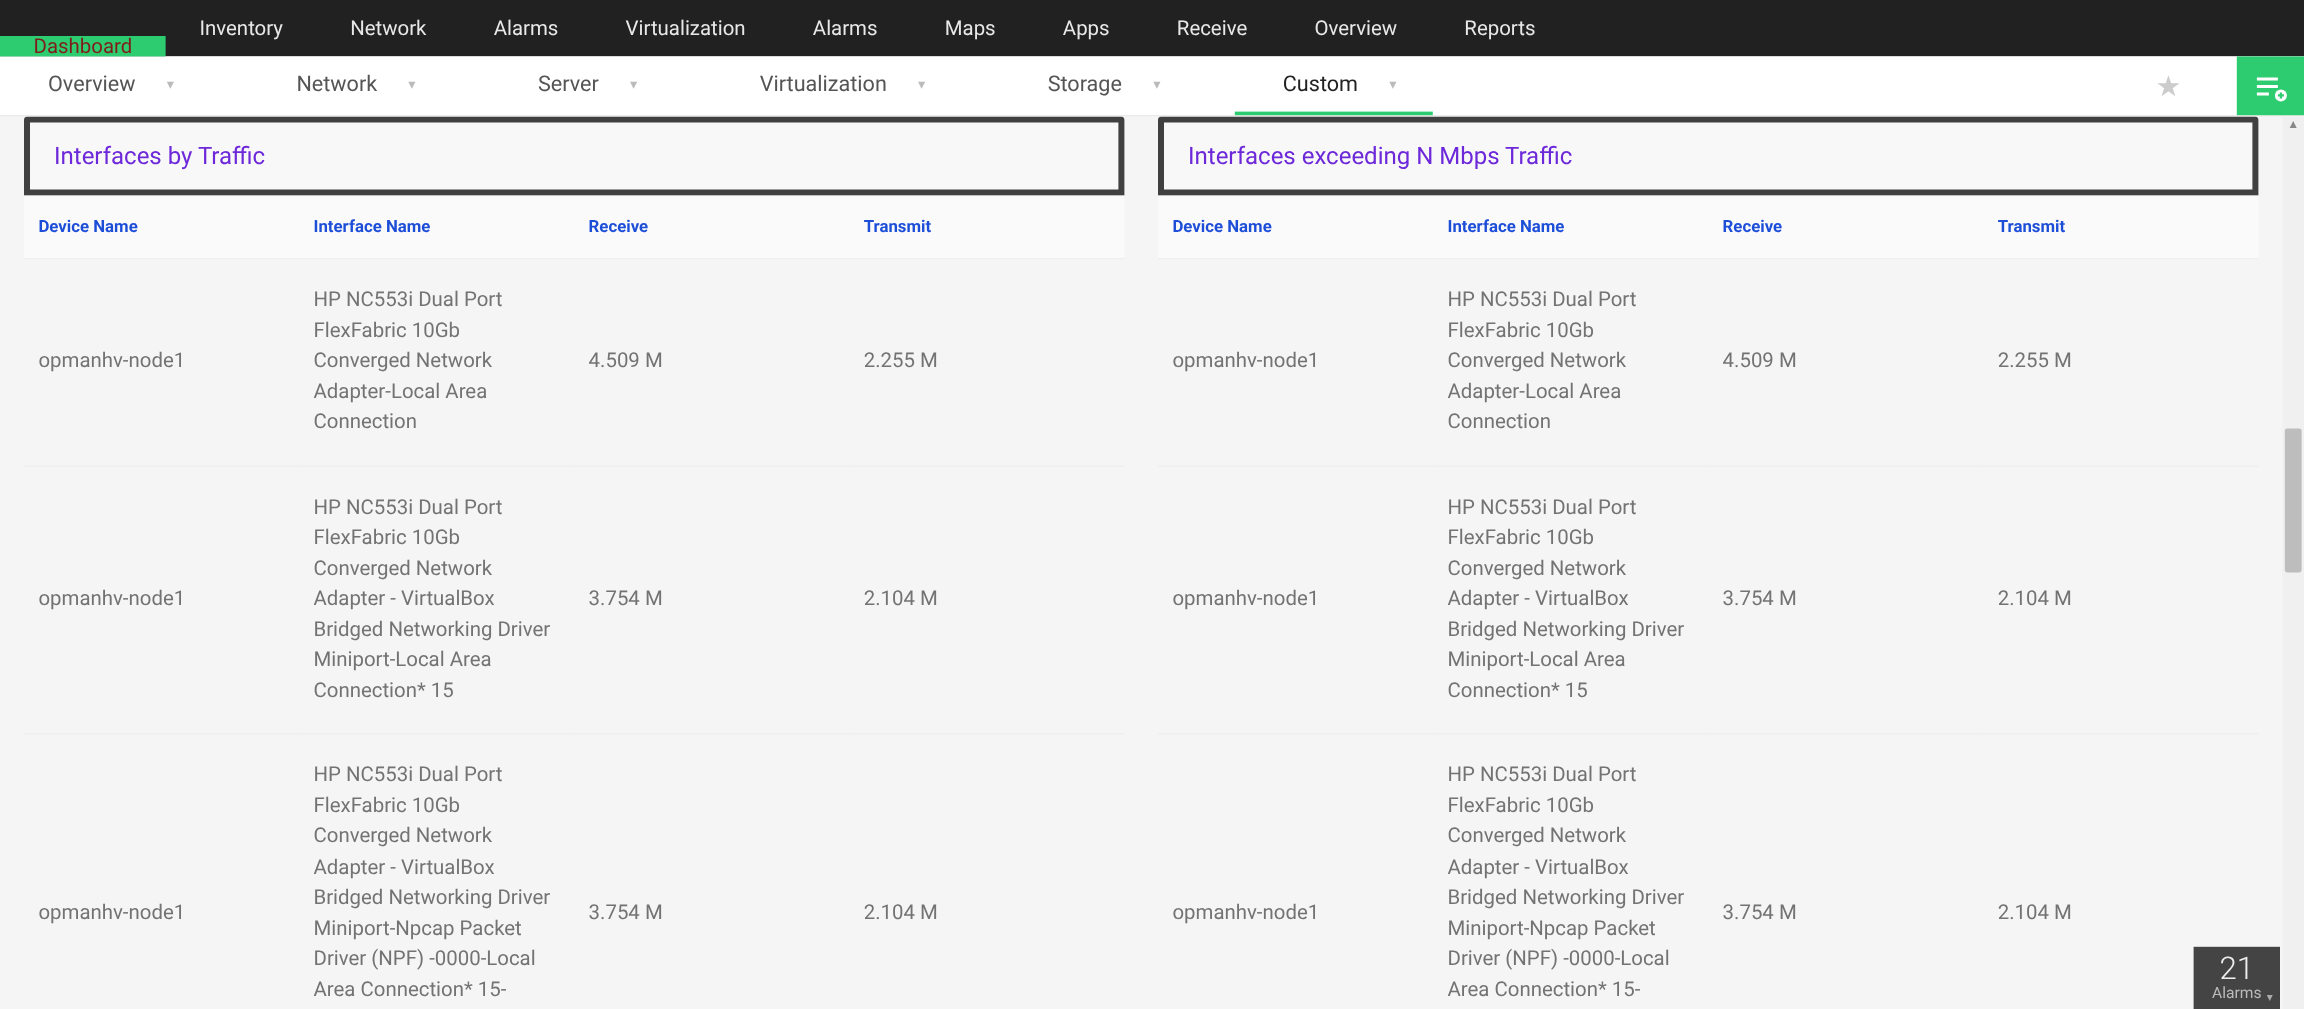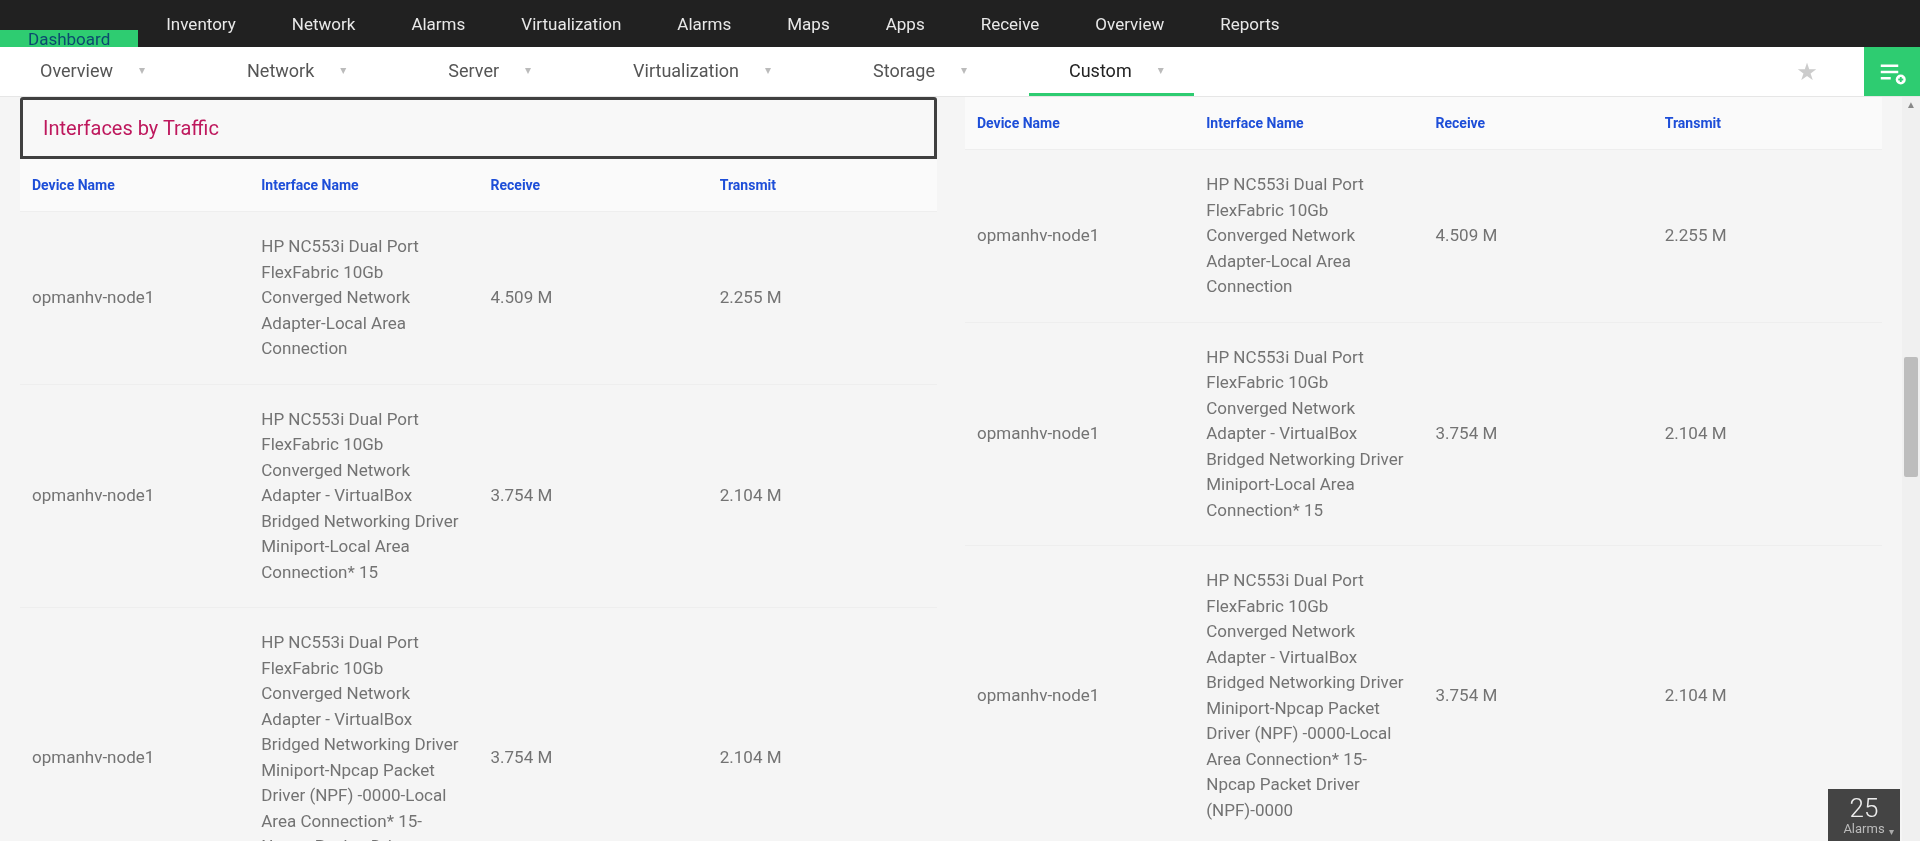--- a/index.html
+++ b/index.html
@@ -23,21 +23,21 @@
   .topnav-item {
     color: #e8e8e8;
     padding: 0 28px;
     display: flex;
     align-items: center;
     font-size: 17px;
     cursor: pointer;
   }
   .topnav-item.active {
     background: #2ecc71;
-    color: #0c4a6e;
+    color: #7f1d1d;
     margin-top: 30px;
   }
 
   
   .subnav {
     background: #fff;
     height: 50px;
     display: flex;
     align-items: stretch;
     border-bottom: 1px solid #e6e6e6;
@@ -97,25 +97,25 @@
   }
   .panel {
     flex: 1;
     background: transparent;
     display: flex;
     flex-direction: column;
     min-width: 0;
   }
   .panel-header {
     background: #f8f8f8;
-    border: 3px solid #404040;
+    border: 5px solid #404040;
     border-radius: 3px 3px 0 0;
     padding: 16px 20px;
     font-size: 20px;
-    color: #be185d;
+    color: #6d28d9;
   }
 
   table {
     width: 100%;
     border-collapse: collapse;
     table-layout: fixed;
   }
   thead th {
     text-align: left;
     font-weight: 700;
@@ -290,20 +290,21 @@
           <td>opmanhv-node1</td>
           <td>HP NC553i Dual Port FlexFabric 10Gb Converged Network Adapter - VirtualBox Bridged Networking Driver Miniport-Npcap Packet Driver (NPF) -0000-Local Area Connection* 15-Npcap Packet Driver (NPF)-0000</td>
           <td>3.754 M</td>
           <td>2.104 M</td>
         </tr>
       </tbody>
     </table>
   </div>
 
   <div class="panel">
+    <div class="panel-header">Interfaces exceeding N Mbps Traffic</div>
     <table>
       <colgroup>
         <col class="col-device">
           <col class="col-iface">
           <col class="col-rx">
           <col class="col-tx">
       </colgroup>
       <thead>
         <tr>
           <th>Device Name</th>
@@ -336,16 +337,16 @@
   </div>
 
 </div>
 
 <div class="right-scroll">
   <div class="arrow up">▲</div>
   <div class="thumb"></div>
 </div>
 
 <div class="alarms-badge">
-  <div class="count">25</div>
+  <div class="count">21</div>
   <div class="label">Alarms</div>
   <div class="chev-down">▾</div>
 </div>
 
 </body></html>

